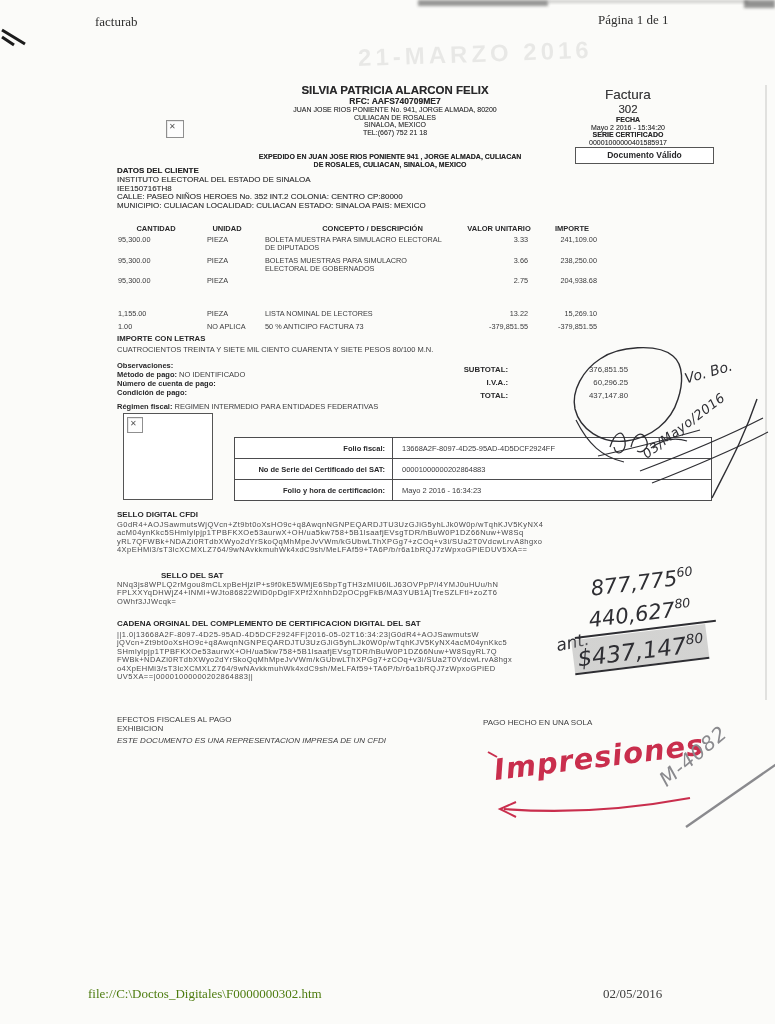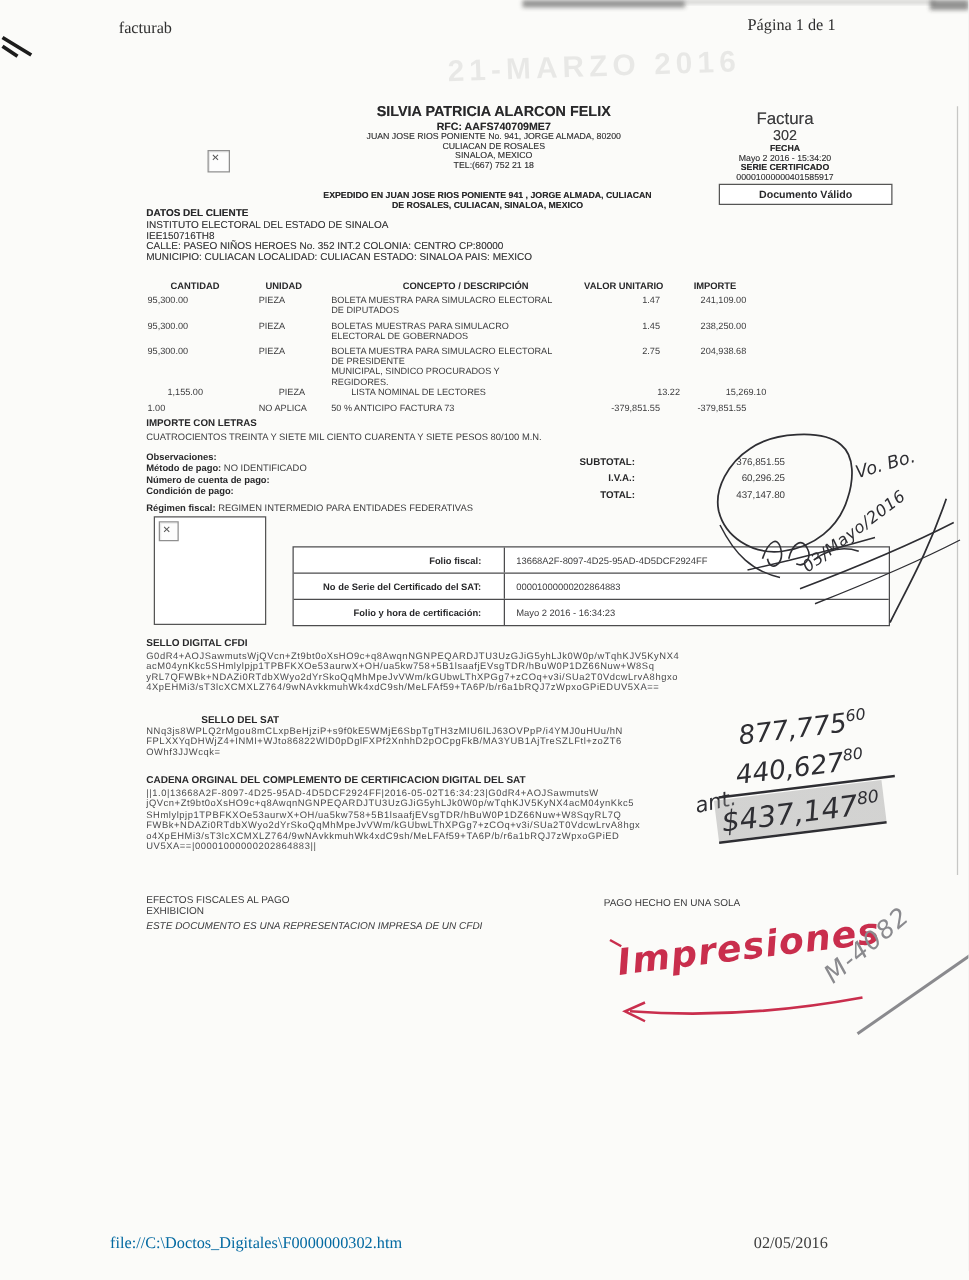--- a/index.html
+++ b/index.html
@@ -32,21 +32,21 @@
   .itable-cell{position:absolute;font-size:7.3px;line-height:8.2px;}
   .c1{left:118px;width:62px;}
   .c2{left:207px;width:56px;}
   .c3{left:265px;width:182px;white-space:pre-line;}
   .c4{left:452px;width:76px;text-align:right;}
   .c5{left:523px;width:74px;text-align:right;}
   .hdr{font-weight:bold;color:var(--ink-bold);font-size:7.5px;}
   .cert-row{display:flex;height:20px;border-bottom:1px solid #4c4c4e;}
   .cert-row:last-child{border-bottom:none;}
   .cert-label{width:150px;border-right:1px solid #4c4c4e;display:flex;align-items:center;
-    justify-content:flex-end;padding-right:18px;font-weight:bold;color:var(--ink-bold);font-size:7.5px;}
+    justify-content:flex-end;padding-right:7px;font-weight:bold;color:var(--ink-bold);font-size:7.5px;}
   .cert-value{flex:1;display:flex;align-items:center;padding-left:9px;font-size:7.5px;}
   svg.overlay{position:absolute;left:0;top:0;pointer-events:none;}
 </style>
 </head>
 <body>
 
 <div class="page">
 
   <div class="abs b" style="left:358px;top:40px;font-size:24px;letter-spacing:4px;color:#000;opacity:.07;transform:rotate(-2deg);">21-MARZO 2016</div>
 
@@ -89,39 +89,37 @@
   <div class="abs hdr ctr" style="left:118px;top:224px;width:76px;">CANTIDAD</div>
   <div class="abs hdr ctr" style="left:200px;top:224px;width:54px;">UNIDAD</div>
   <div class="abs hdr ctr" style="left:290px;top:224px;width:165px;">CONCEPTO / DESCRIPCIÓN</div>
   <div class="abs hdr ctr" style="left:458px;top:224px;width:82px;">VALOR UNITARIO</div>
   <div class="abs hdr ctr" style="left:546px;top:224px;width:52px;">IMPORTE</div>
 
   <div class="abs" style="left:0;top:236px;width:775px;height:20px;">
     <div class="itable-cell c1">95,300.00</div>
     <div class="itable-cell c2">PIEZA</div>
     <div class="itable-cell c3">BOLETA MUESTRA PARA SIMULACRO ELECTORAL DE DIPUTADOS</div>
-    <div class="itable-cell c4">1.47</div>
+    <div class="itable-cell c4">3.33</div>
     <div class="itable-cell c5">241,109.00</div>
   </div>
   <div class="abs" style="left:0;top:257px;width:775px;height:20px;">
     <div class="itable-cell c1">95,300.00</div>
     <div class="itable-cell c2">PIEZA</div>
     <div class="itable-cell c3">BOLETAS MUESTRAS PARA SIMULACRO ELECTORAL DE GOBERNADOS</div>
-    <div class="itable-cell c4">1.45</div>
+    <div class="itable-cell c4">3.66</div>
     <div class="itable-cell c5">238,250.00</div>
   </div>
   <div class="abs" style="left:0;top:277px;width:775px;height:28px;">
     <div class="itable-cell c1">95,300.00</div>
     <div class="itable-cell c2">PIEZA</div>
-    <div class="itable-cell c3">BOLETA MUESTRA PARA SIMULACRO ELECTORAL DE PRESIDENTE
-MUNICIPAL, SINDICO PROCURADOS Y REGIDORES.</div>
     <div class="itable-cell c4">2.75</div>
     <div class="itable-cell c5">204,938.68</div>
   </div>
-  <div class="abs" style="left:16px;top:310px;width:616px;height:12px;">
+  <div class="abs" style="left:0;top:310px;width:616px;height:12px;">
     <div class="itable-cell c1">1,155.00</div>
     <div class="itable-cell c2">PIEZA</div>
     <div class="itable-cell c3">LISTA NOMINAL DE LECTORES</div>
     <div class="itable-cell c4">13.22</div>
     <div class="itable-cell c5">15,269.10</div>
   </div>
   <div class="abs" style="left:0;top:323px;width:775px;height:12px;">
     <div class="itable-cell c1">1.00</div>
     <div class="itable-cell c2">NO APLICA</div>
     <div class="itable-cell c3">50 % ANTICIPO FACTURA 73</div>
@@ -191,21 +189,21 @@
 o4XpEHMi3/sT3lcXCMXLZ764/9wNAvkkmuhWk4xdC9sh/MeLFAf59+TA6P/b/r6a1bRQJ7zWpxoGPiED
 UV5XA==|00001000000202864883||</div>
 
   <div class="abs" style="left:117px;top:736px;font-size:8px;font-style:italic;">ESTE DOCUMENTO ES UNA REPRESENTACION IMPRESA DE UN CFDI</div>
   <div class="abs" style="left:117px;top:715px;font-size:8px;line-height:9px;">
     <div>EFECTOS FISCALES AL PAGO</div>
     <div>EXHIBICION</div>
   </div>
   <div class="abs" style="left:483px;top:718px;font-size:8px;">PAGO HECHO EN UNA SOLA</div>
 
-  <div class="abs serif" style="left:88px;top:986px;font-size:13px;color:#0369a1;">file://C:\Doctos_Digitales\F0000000302.htm</div>
+  <div class="abs serif" style="left:88px;top:986px;font-size:13px;color:#4d7c0f;">file://C:\Doctos_Digitales\F0000000302.htm</div>
   <div class="abs serif" style="left:603px;top:986px;font-size:13px;color:#3c3c3c;">02/05/2016</div>
 
   <div class="abs hand" style="left:684px;top:364px;font-size:14px;transform:rotate(-16deg);">Vo. Bo.</div>
   <div class="abs hand" style="left:644px;top:448px;font-size:13px;transform:rotate(-37deg);transform-origin:left center;letter-spacing:.5px;">03/Mayo/2016</div>
   <div class="abs hand" style="left:556px;top:632px;font-size:17px;transform:rotate(-12deg);">ant.</div>
 
   <div class="abs" style="left:563px;top:574px;width:170px;transform:rotate(-7deg);transform-origin:left top;">
     <div class="hand" style="font-size:21px;line-height:25px;margin-left:26px;">
       <span>877,775</span><span class="hand-sup">60</span>
     </div>

